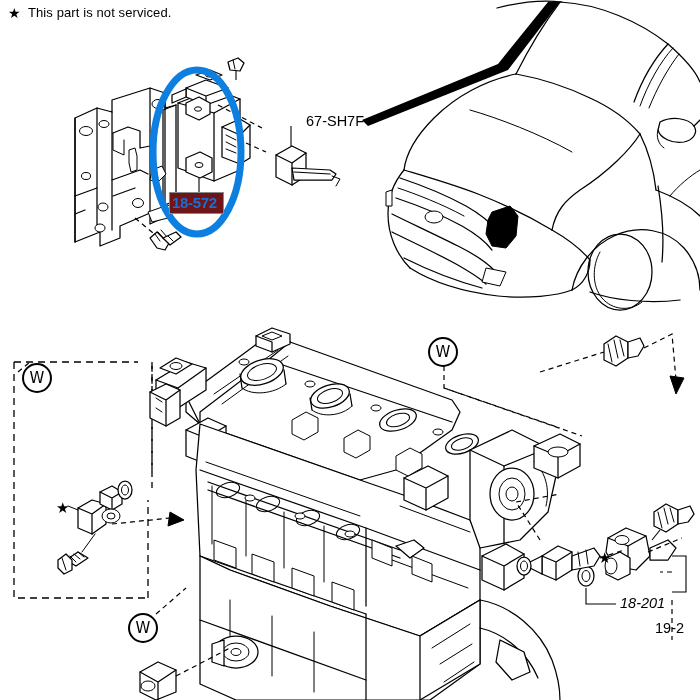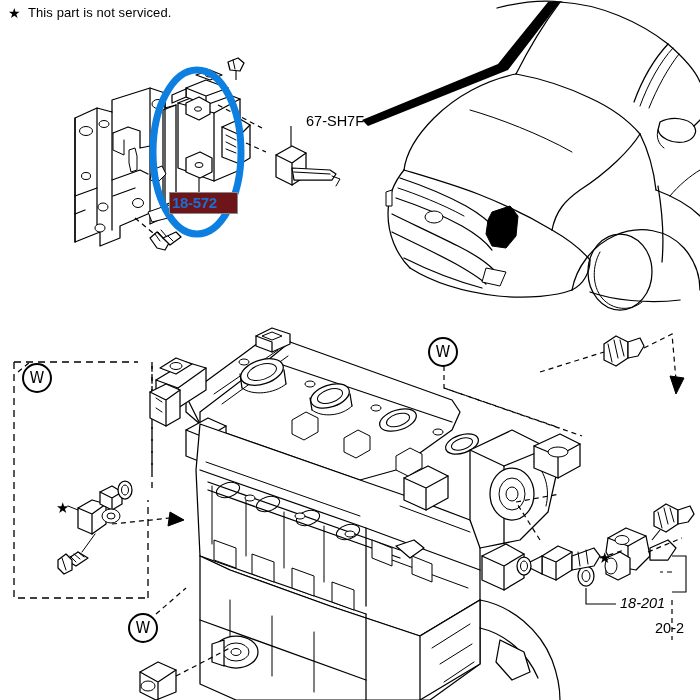--- a/index.html
+++ b/index.html
@@ -43,21 +43,21 @@
   .plabel {
     position: absolute;
     font-size: 14.5px;
     color: #000;
     white-space: nowrap;
   }
   .hl-label {
     position: absolute;
     left: 170px;
     top: 193px;
-    padding: 1px 20px 2px 2px;
+    padding: 1px 6px 2px 2px;
     background: #6d1519;
     color: #1a6fd4;
     font-size: 15px;
     font-weight: bold;
     letter-spacing: -0.3px;
     white-space: nowrap;
     box-shadow: 0 0 0 1px #8a8a8a;
   }
   .wmark {
     position: absolute;
@@ -462,21 +462,21 @@
 
   <span class="legend-star">★</span>
   <span class="legend-text">This part is not serviced.</span>
 
   <span class="hl-label">18-572</span>
 
   <span class="plabel" style="left:270px; top:113px;margin-left:36px;">67-SH7F</span>
 
   <span class="plabel" style="left:620px; top:595px;font-style:italic;">18-201</span>
 
-  <span class="plabel" style="left:655px; top:620px;">20-2</span>
+  <span class="plabel" style="left:655px; top:620px;">19-2</span>
 
   <span class="wmark" style="left:22px; top:363px;">W</span>
   <span class="wmark" style="left:428px; top:337px;">W</span>
   <span class="wmark" style="left:128px; top:613px;">W</span>
 
   <span class="star-m" style="left:56px; top:500px;">★</span>
   <span class="star-m" style="left:598px; top:550px;">★</span>
 
 </div>
 

